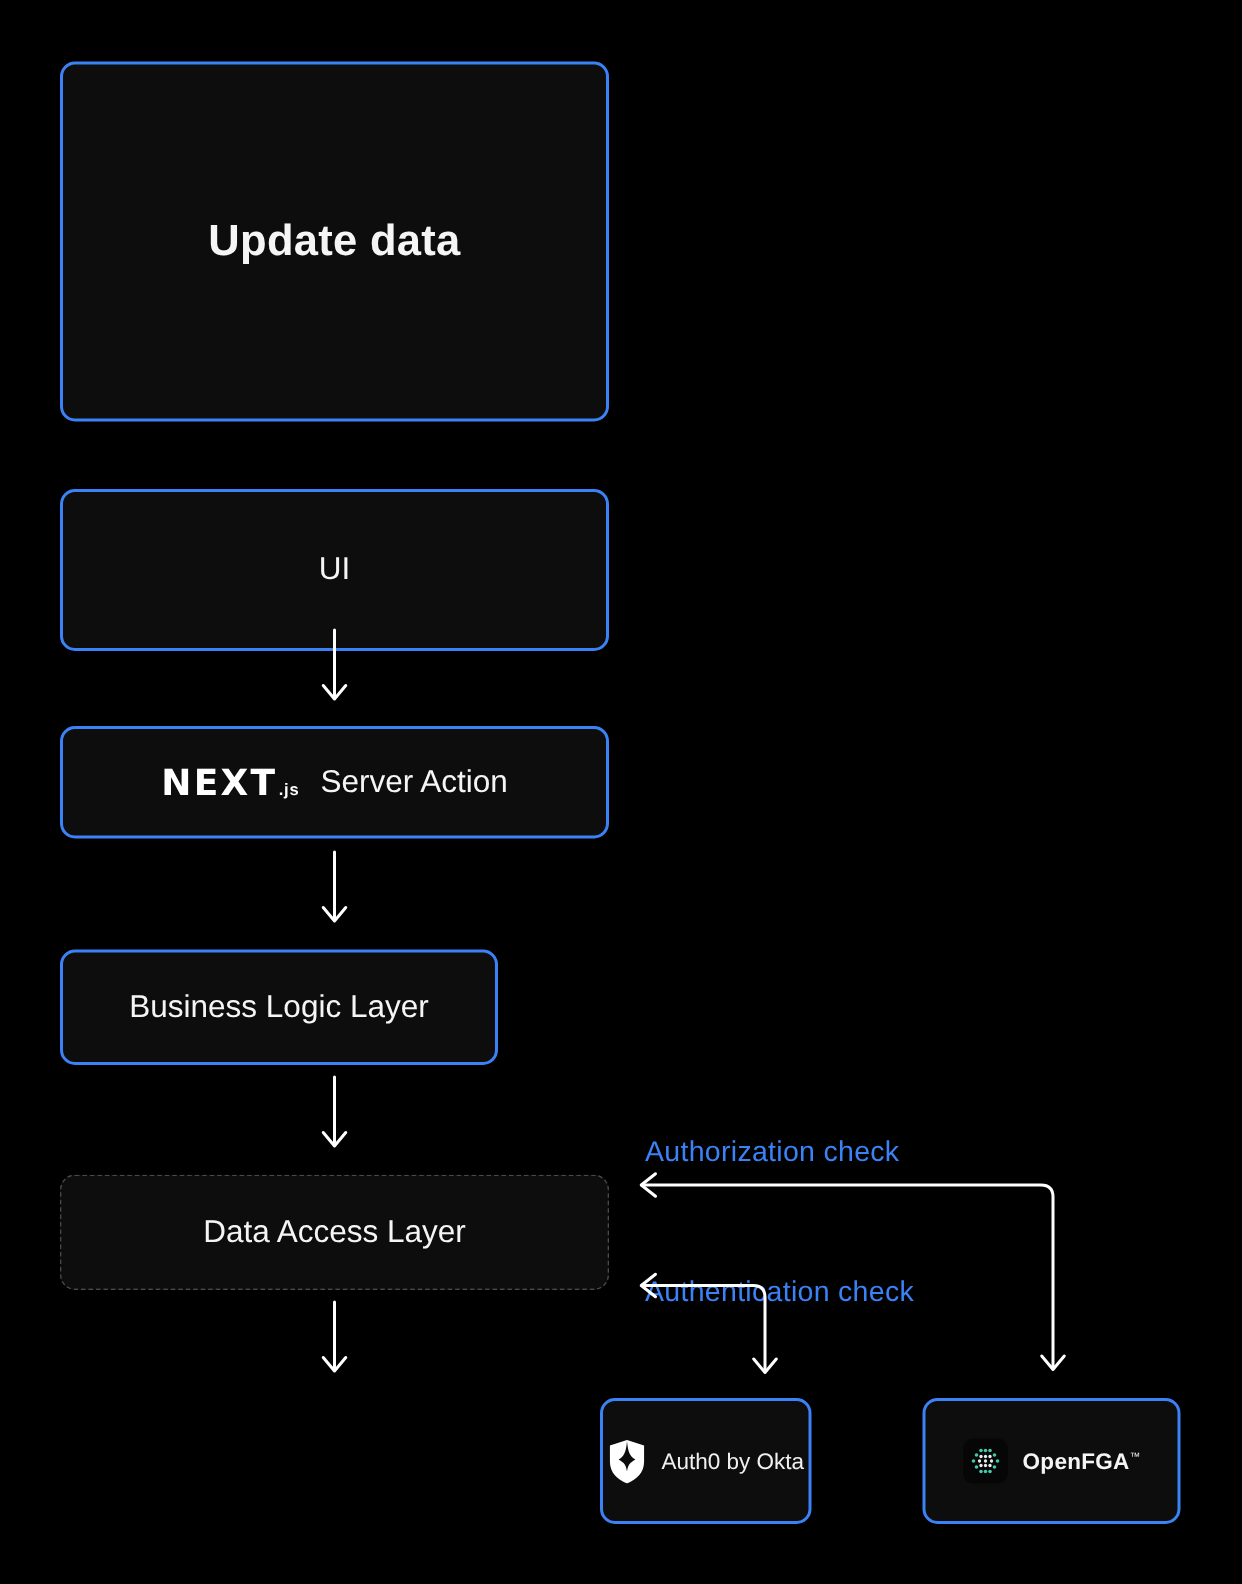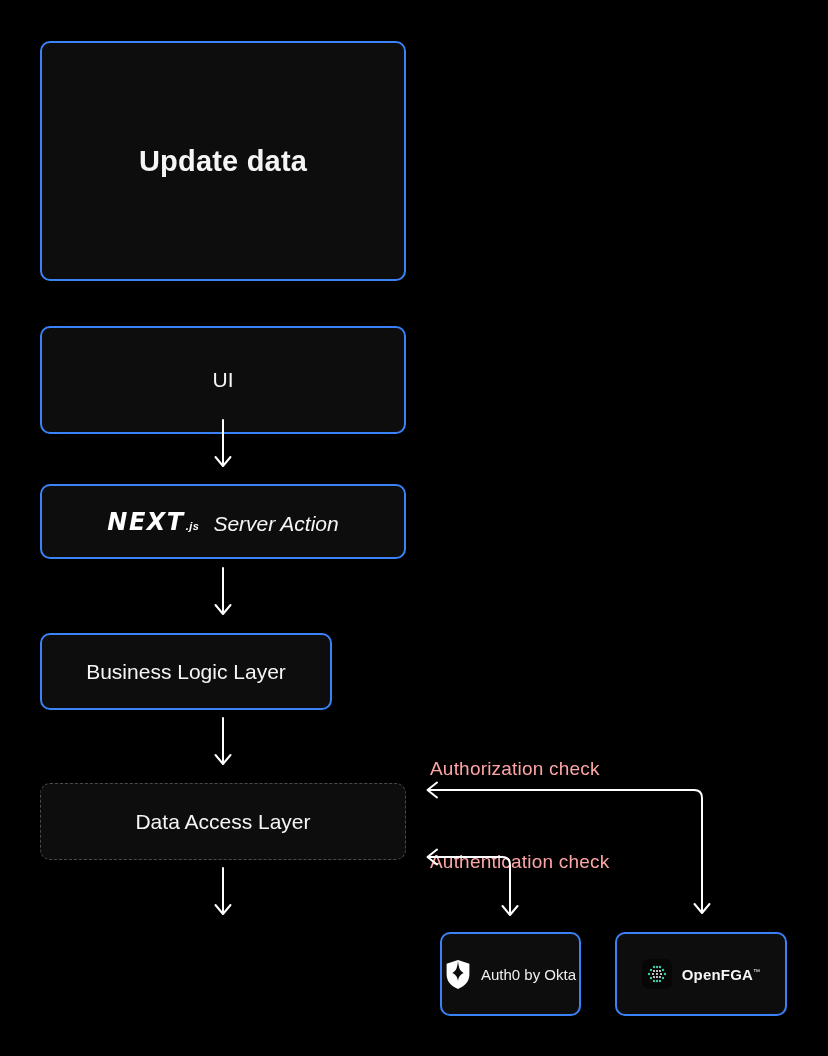--- a/index.html
+++ b/index.html
@@ -28,21 +28,21 @@
   .node.dashed {
     border: 1px dashed #4a4a4a;
   }
   .title-node-label {
     font-size: 29px;
     font-weight: 700;
     letter-spacing: 0.2px;
   }
   .plain-label { font-size: 21px; font-weight: 400; }
   .db-label { font-size: 22px; font-weight: 400; }
-  .brand-row { display: flex; align-items: flex-end; gap: 14px; font-style: italic; }
+  .brand-row { display: flex; align-items: center; gap: 14px; }
   .next-wordmark {
     display: inline-flex;
     align-items: baseline;
     color: #ffffff;
   }
   .next-main {
     font-size: 24px;
     font-weight: 700;
     letter-spacing: 1.5px;
     font-family: "DejaVu Sans", sans-serif;
@@ -51,21 +51,21 @@
     font-size: 11px;
     font-weight: 700;
     letter-spacing: 0.5px;
     margin-left: 1px;
   }
   .small-label { font-size: 15px; font-weight: 400; color: #f0f0f0; }
   .fga-label { font-size: 15px; font-weight: 700; color: #f5f5f5; letter-spacing: 0.2px; }
   .fga-tm { font-size: 7px; vertical-align: super; font-weight: 400; }
   .annotation {
     position: absolute;
-    color: #fca5a5;
+    color: #3b82f6;
     font-size: 19px;
     font-weight: 400;
     letter-spacing: 0.2px;
     white-space: nowrap;
   }
   svg.overlay {
     position: absolute;
     left: 0; top: 0;
     width: 828px; height: 1056px;
     pointer-events: none;
@@ -105,21 +105,21 @@
 
   <div class="node" style="left:40px; top:633px; width:292px; height:77px;">
     <span class="plain-label">Business Logic Layer</span>
   </div>
 
   <div class="node dashed" style="left:40px; top:783px; width:366px; height:77px;">
     <span class="plain-label">Data Access Layer</span>
   </div>
 
 
-  <div class="node" style="left:440px; top:932px; width:141px; height:84px; gap:10px;">
+  <div class="node" style="left:400px; top:932px; width:141px; height:84px; gap:10px;">
     <span class="icon-wrap">
       <svg width="26" height="29" viewBox="0 0 24 28">
         <path fill="#ffffff" fill-rule="evenodd" d="M12 0 L23 3.5 L23 14 C23 20.8 18.5 25.3 12 28 C5.5 25.3 1 20.8 1 14 L1 3.5 Z
              M12 0.8 C12.7 7.6 13.6 10.4 17.4 12.6 C13.6 14.8 12.7 16.2 12 20.2 C11.3 16.2 10.4 14.8 6.6 12.6 C10.4 10.4 11.3 7.6 12 0.8 Z"></path>
       </svg>
     </span>
     <span class="small-label">Auth0 by Okta</span>
   </div>
 
   <div class="node" style="left:615px; top:932px; width:172px; height:84px; gap:10px;">

